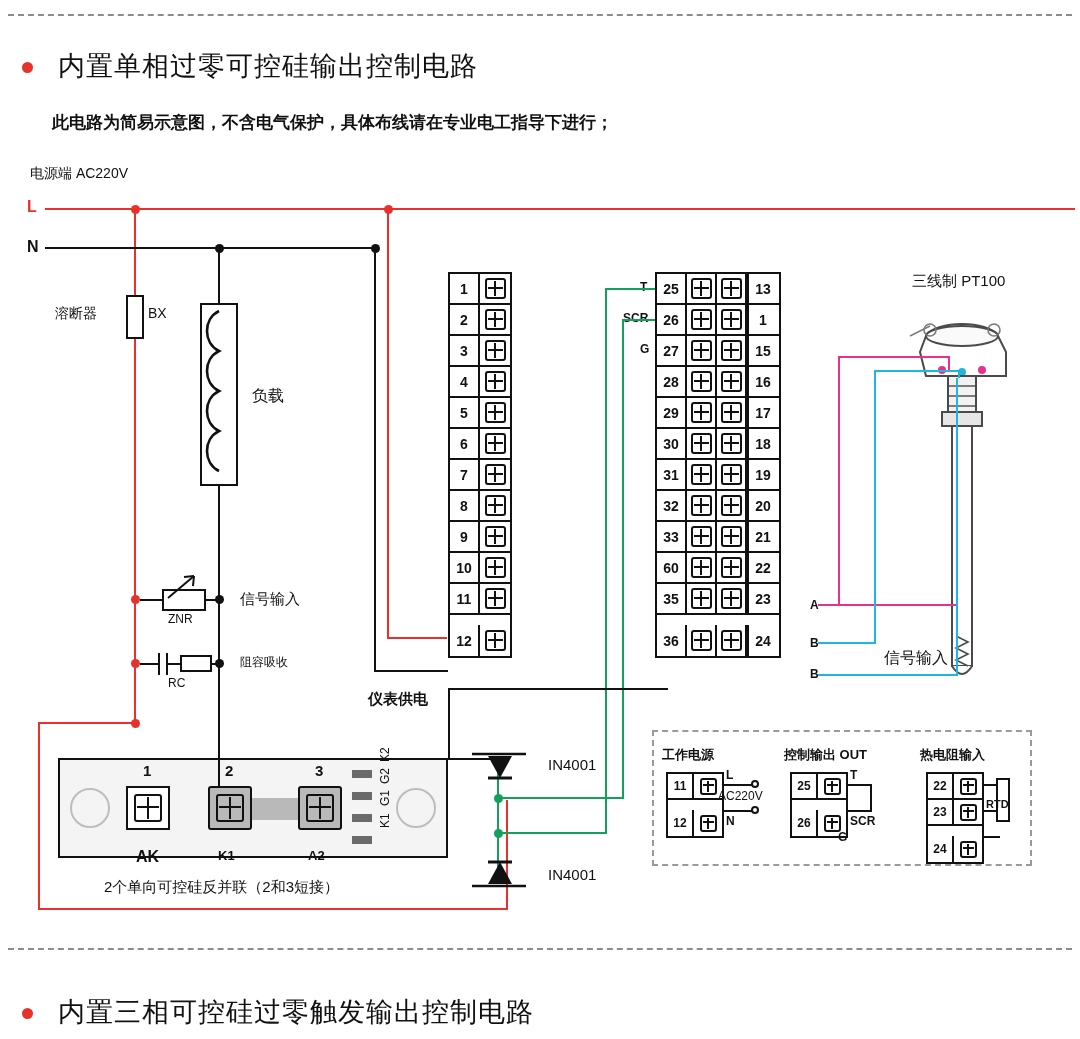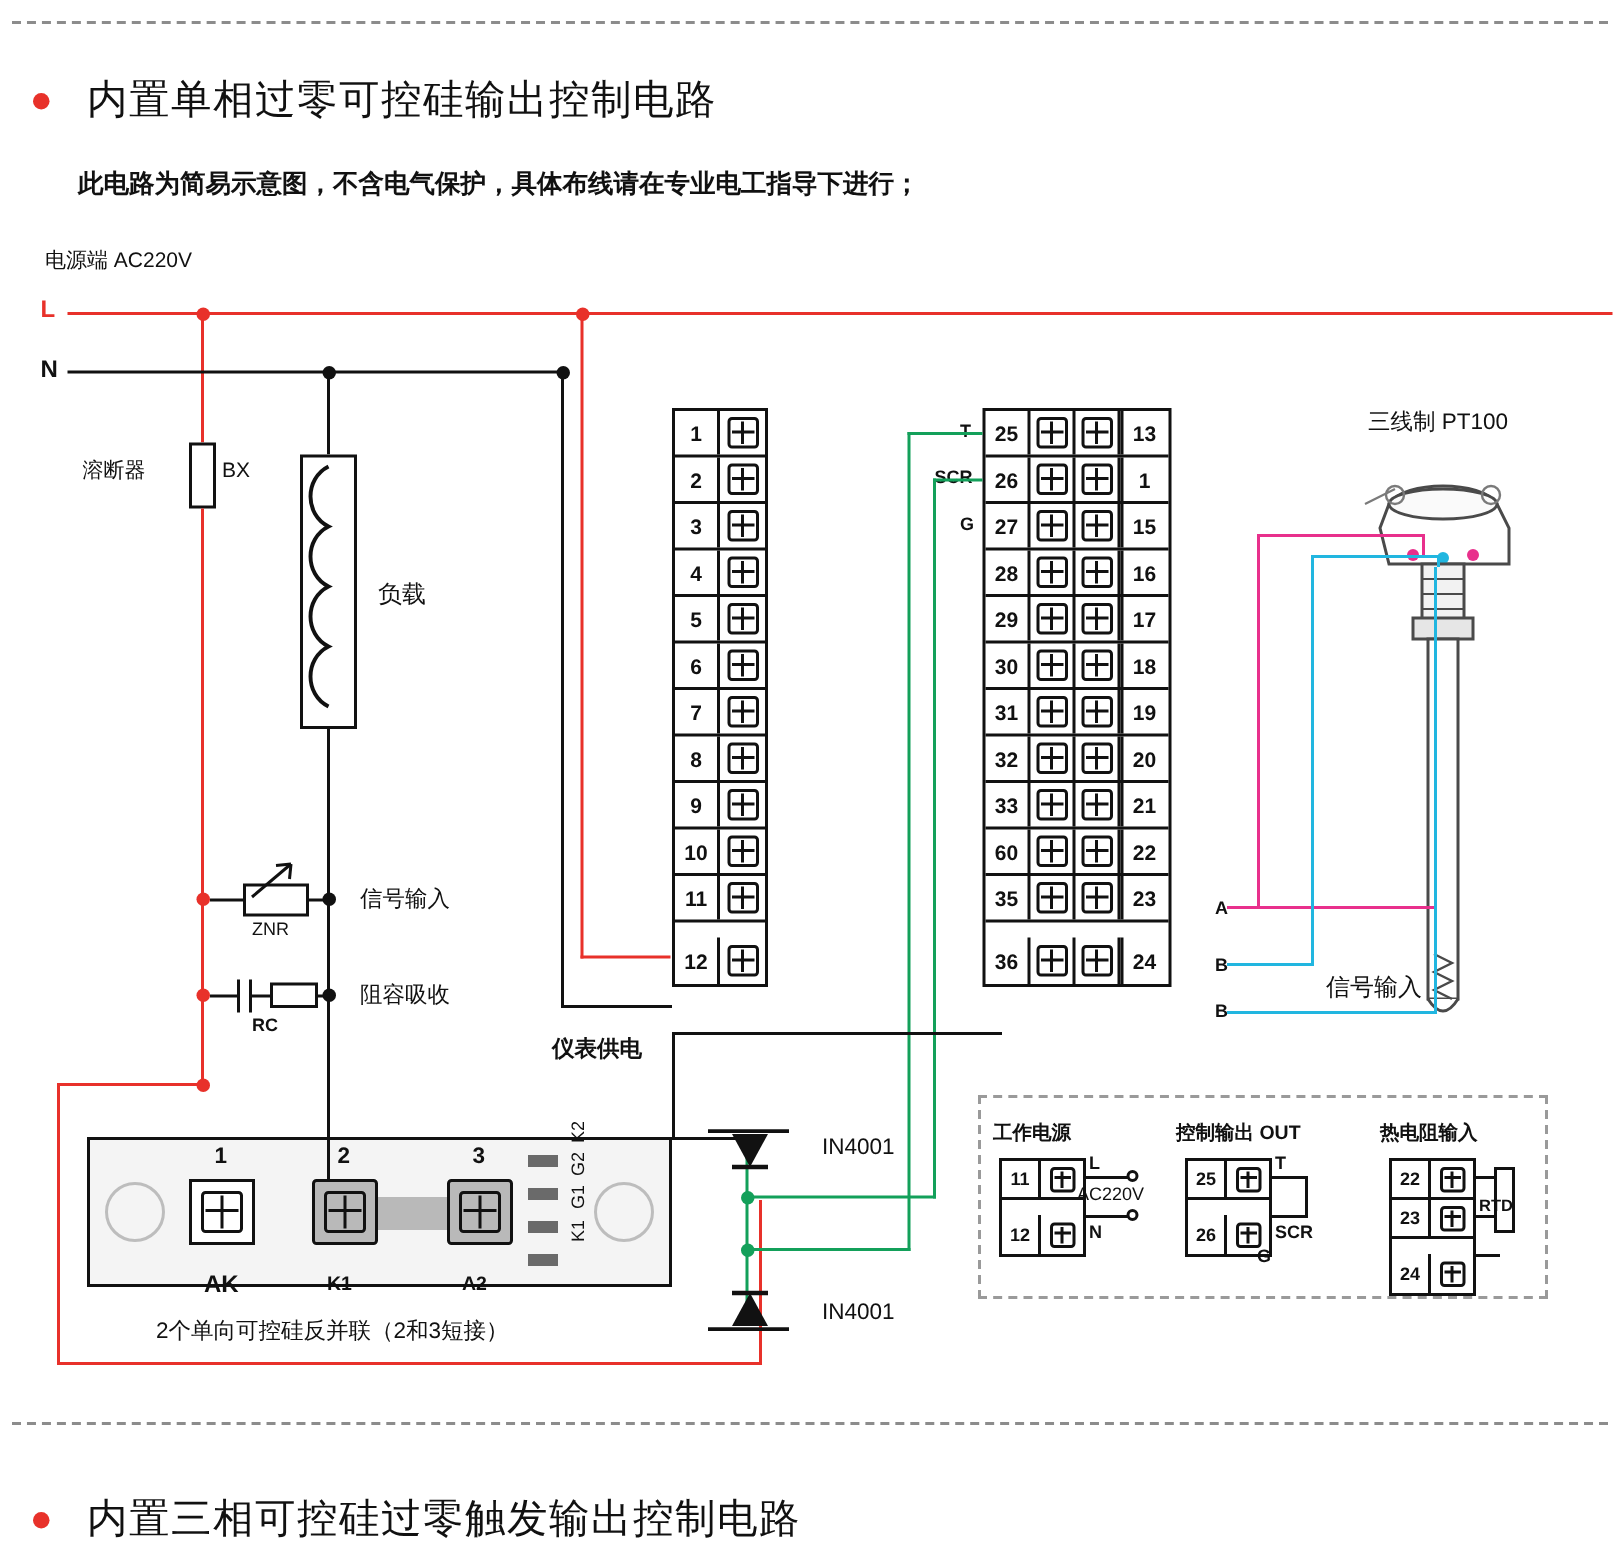--- a/index.html
+++ b/index.html
@@ -112,22 +112,22 @@
 <div class="wire" style="left:206px;top:599px;width:14px;height:2px;"></div>
 <div class="lbl sm" style="left:168px;top:612px;">ZNR</div>
 <div class="lbl" style="left:240px;top:590px;font-size:15px;">信号输入</div>
 
 <div class="wire" style="left:140px;top:663px;width:18px;height:2px;"></div>
 <div class="wire" style="left:158px;top:653px;width:2px;height:22px;"></div>
 <div class="wire" style="left:166px;top:653px;width:2px;height:22px;"></div>
 <div class="wire" style="left:168px;top:663px;width:12px;height:2px;"></div>
 <div class="res" style="left:180px;top:655px;width:32px;height:17px;"></div>
 <div class="wire" style="left:212px;top:663px;width:8px;height:2px;"></div>
-<div class="lbl sm" style="left:168px;top:676px;font-weight:bold;">RC</div>
-<div class="lbl" style="left:240px;top:654px;font-size:15px;">阻容吸收</div>
+<div class="lbl sm" style="left:168px;top:676px;">RC</div>
+<div class="lbl" style="left:240px;top:654px;font-size:12px;">阻容吸收</div>
 
 <div class="tblock" style="left:448px;top:272px;width:64px;">
   <div class="trow">
       <div class="tnum">1</div>
       <div class="tscrew">
         <div class="screw"></div>
       </div>
     </div>
   <div class="trow">
       <div class="tnum">2</div>

